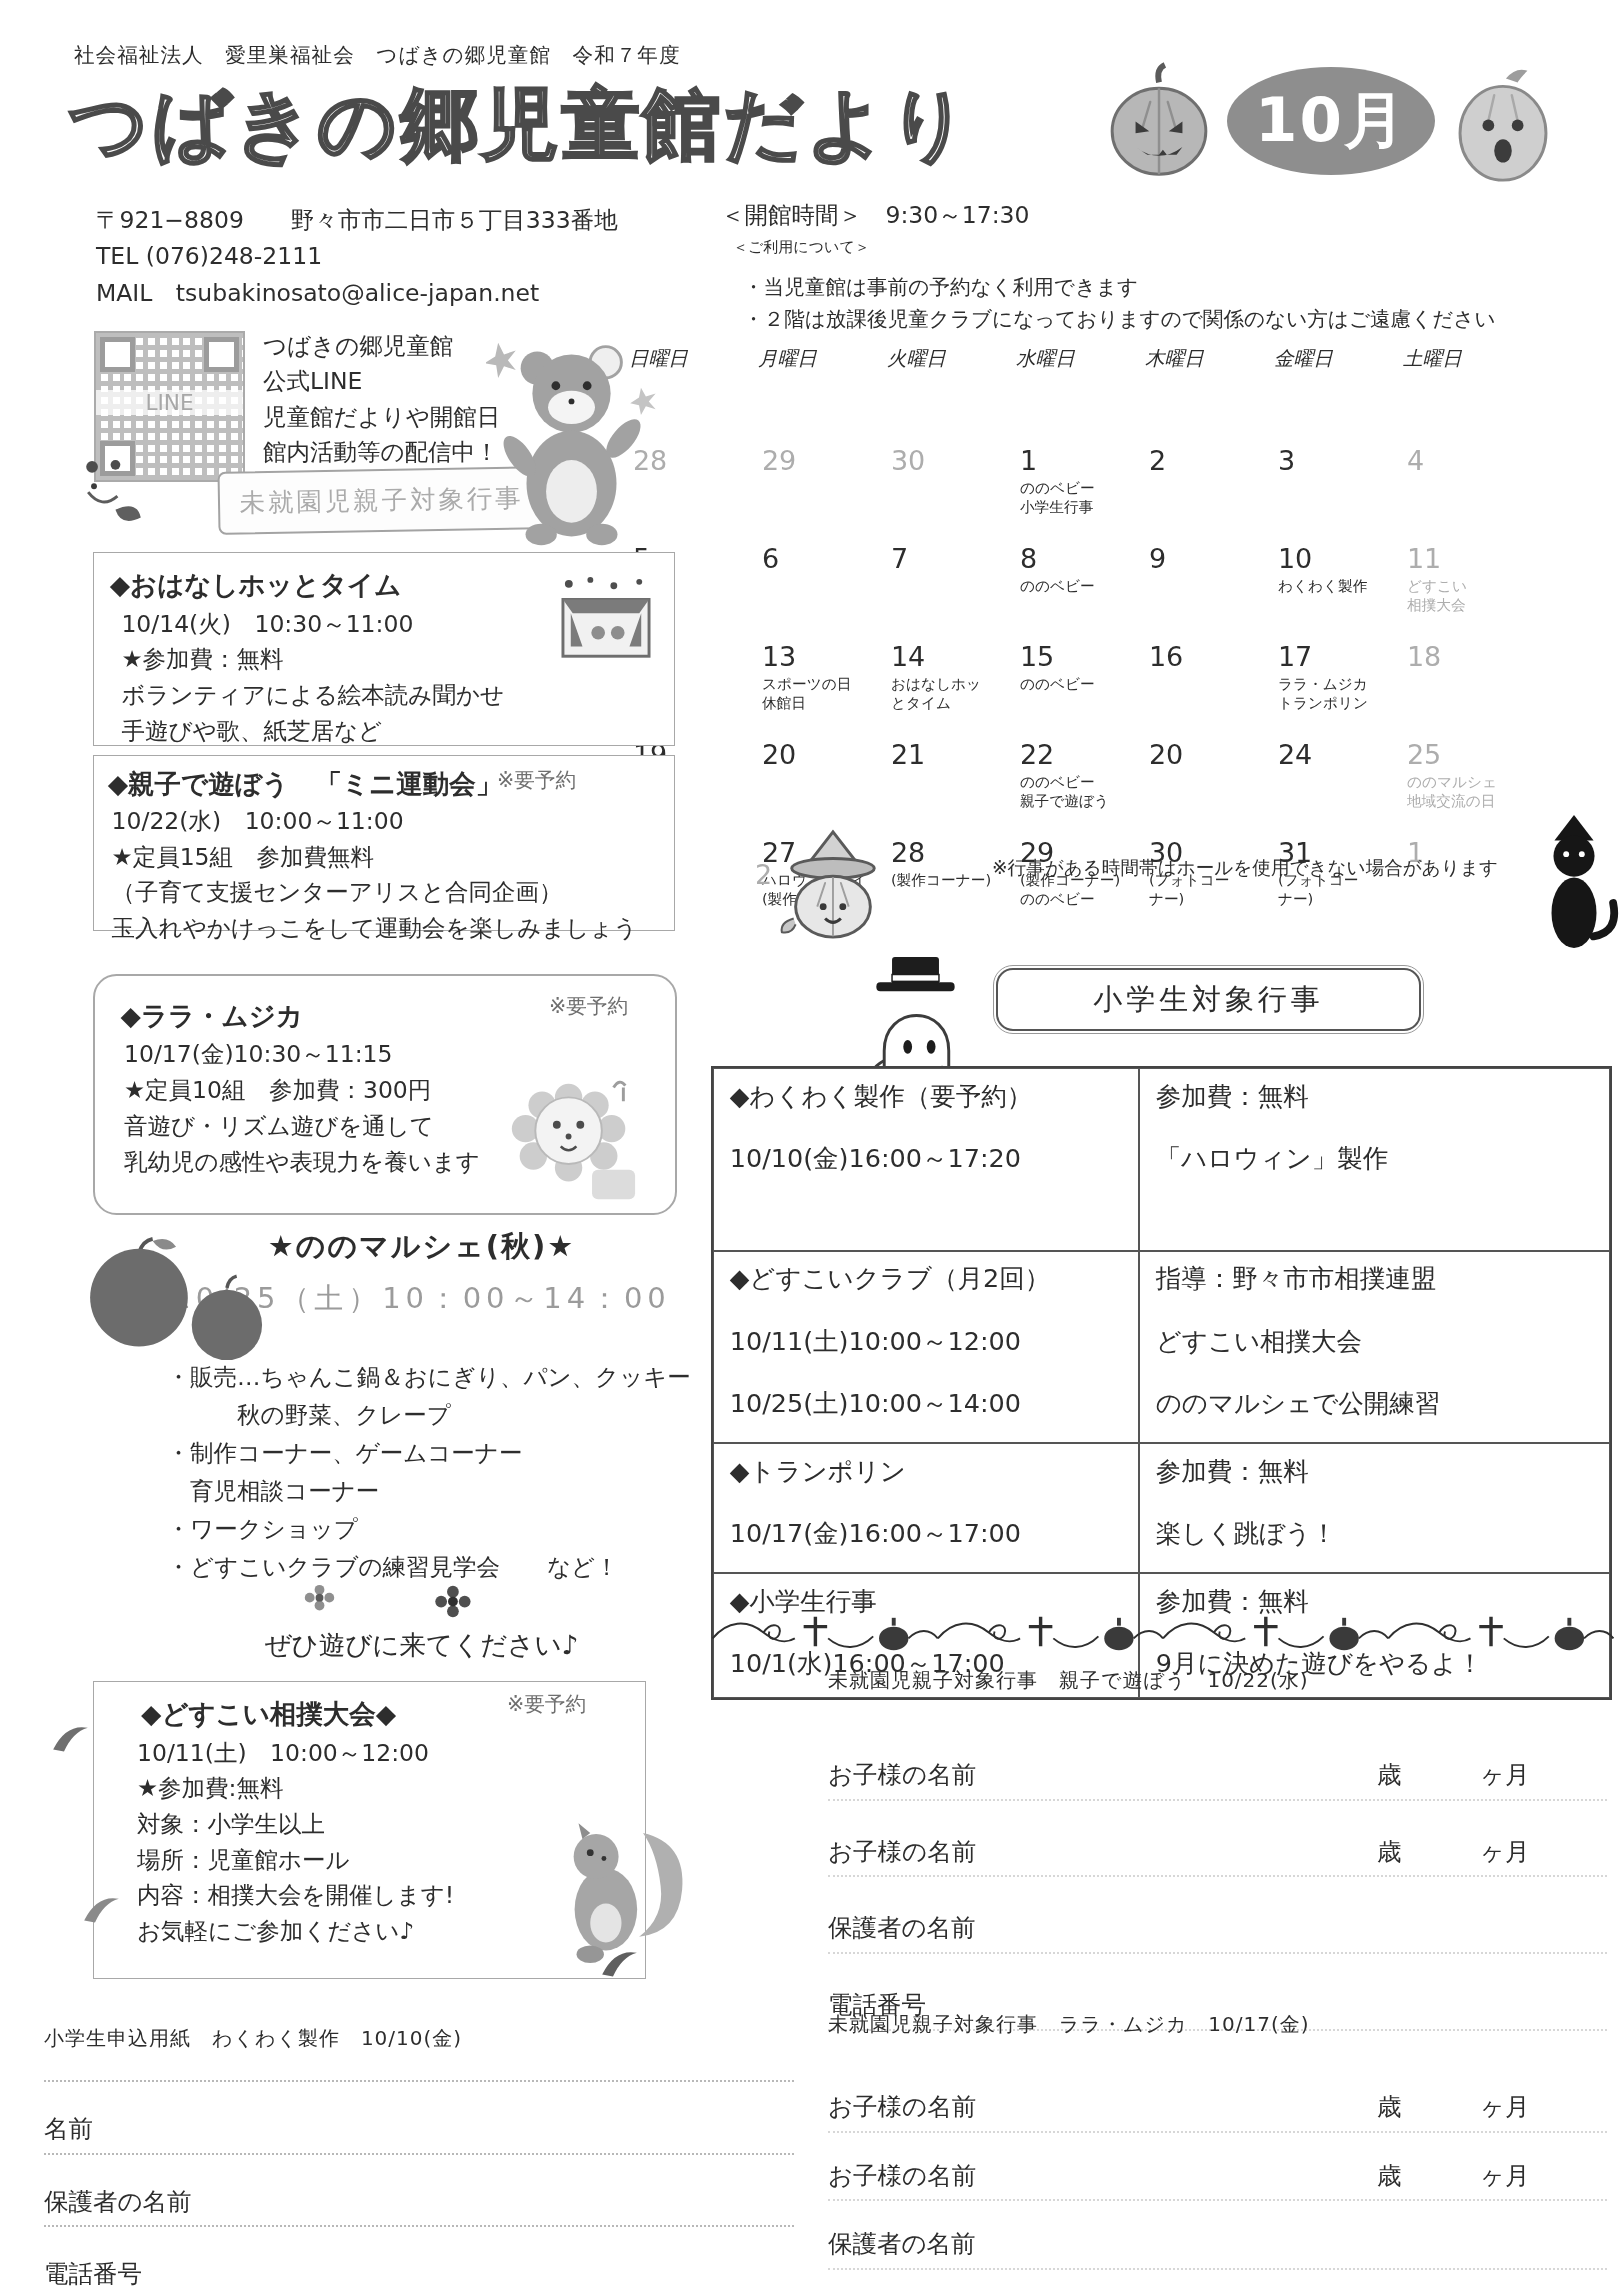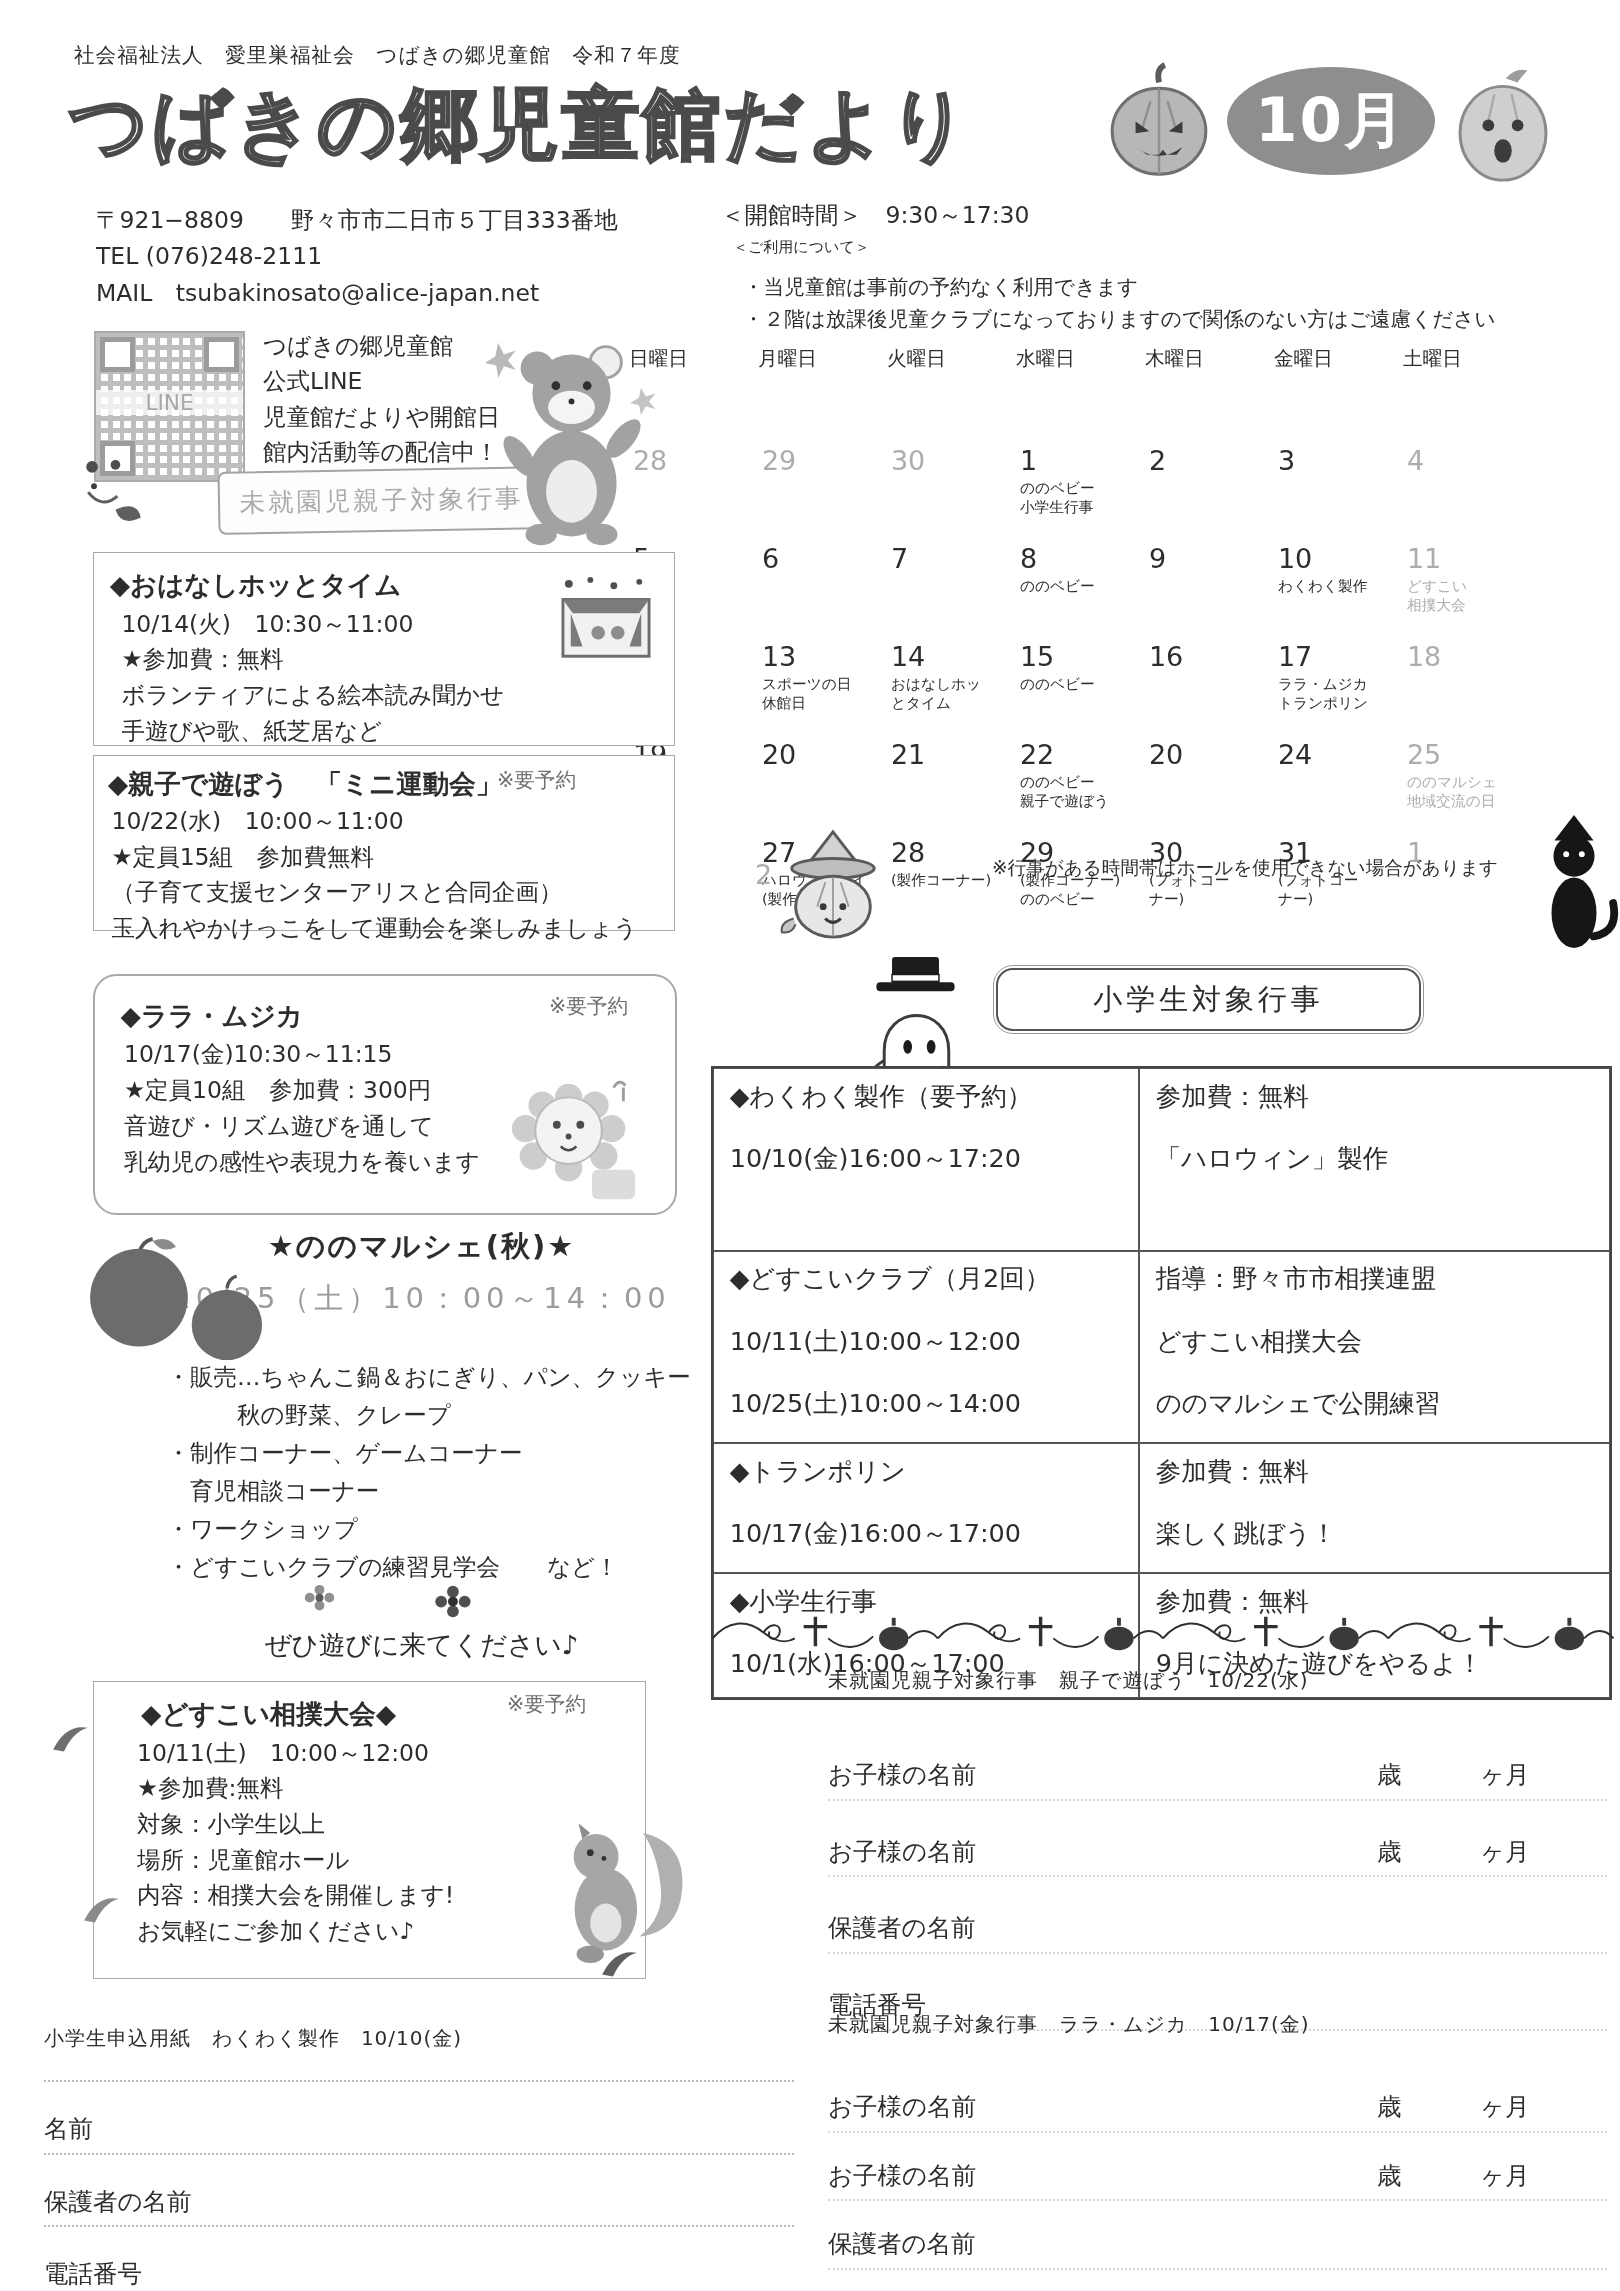--- a/index.html
+++ b/index.html
@@ -41,21 +41,21 @@
       font-size:21.6px;color:#8a8a8a;background:rgba(255,255,255,.75);}
   .line-text{font-size:23.5px;line-height:1.5;}
   .stamp-box{
     border:2.5px solid #a3a3a3;border-radius:7.8px;color:#ababab;
     font-size:25.5px;letter-spacing:2.9px;padding:11.8px 19.6px;transform:rotate(-1deg);
     background:#fdfdfd;
   }
 
   
   .calendar{display:grid;grid-template-columns:repeat(7,129px);grid-auto-rows:98px;}
-  .cal-head{font-size:19.6px;height:41px;}
+  .cal-head{font-size:19.6px;height:41px;font-style:italic;}
   .cal-cell{padding:2px 3.9px;}
   .cal-d{font-size:27px;margin-bottom:2px;}
   .cal-ev{font-size:14.7px;line-height:1.3;}
   .cal-note{font-size:18.6px;}
 
   
   .sec-box{border:1.5px solid #a8a8a8;background:#fff;}
   .sec-box.round{border-radius:23.5px;border-width:2px;}
   .sec-title{font-size:26.5px;font-weight:600;}
   .sec-body{font-size:23.5px;line-height:1.52;}

